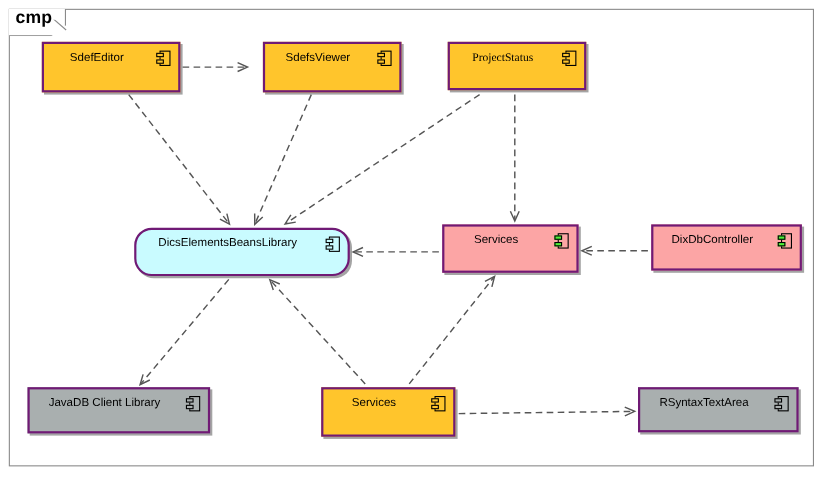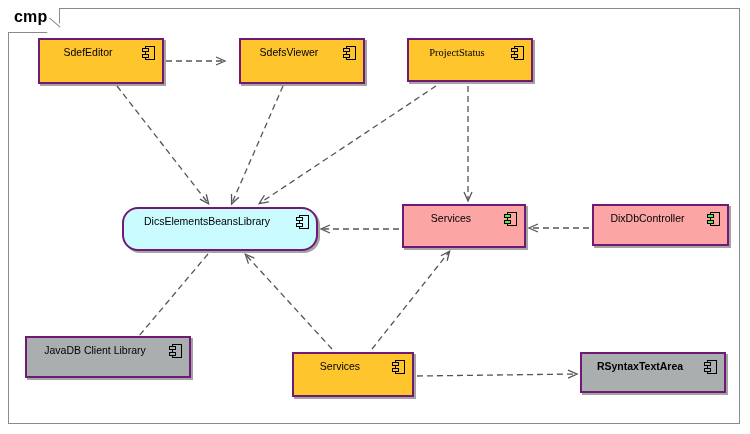--- a/index.html
+++ b/index.html
@@ -219,37 +219,37 @@
         </div>
       </div>
       <div class="component fill-green" style="left: 592px; top: 204px; width: 137px; height: 42px; text-decoration: underline;">
         <div class="cname">DixDbController</div>
         <div class="comp-icon">
           <span class="body"></span>
           <span class="tab1"></span>
           <span class="tab2"></span>
         </div>
       </div>
-      <div class="component fill-gray" style="left: 25px; top: 336px; width: 166px; height: 42px;">
+      <div class="component fill-gray" style="left: 25px; top: 352px; width: 166px; height: 42px;">
         <div class="cname">JavaDB Client Library</div>
         <div class="comp-icon">
           <span class="body"></span>
           <span class="tab1"></span>
           <span class="tab2"></span>
         </div>
       </div>
       <div class="component fill-orange" style="left: 292px; top: 352px; width: 122px; height: 45px;">
         <div class="cname">Services</div>
         <div class="comp-icon">
           <span class="body"></span>
           <span class="tab1"></span>
           <span class="tab2"></span>
         </div>
       </div>
-      <div class="component fill-gray" style="left: 580px; top: 352px; width: 146px; height: 41px; font-weight: bold;">
+      <div class="component fill-gray" style="left: 580px; top: 352px; width: 146px; height: 41px;">
         <div class="cname">RSyntaxTextArea</div>
         <div class="comp-icon">
           <span class="body"></span>
           <span class="tab1"></span>
           <span class="tab2"></span>
         </div>
       </div>
     </div>
 
 </div>

